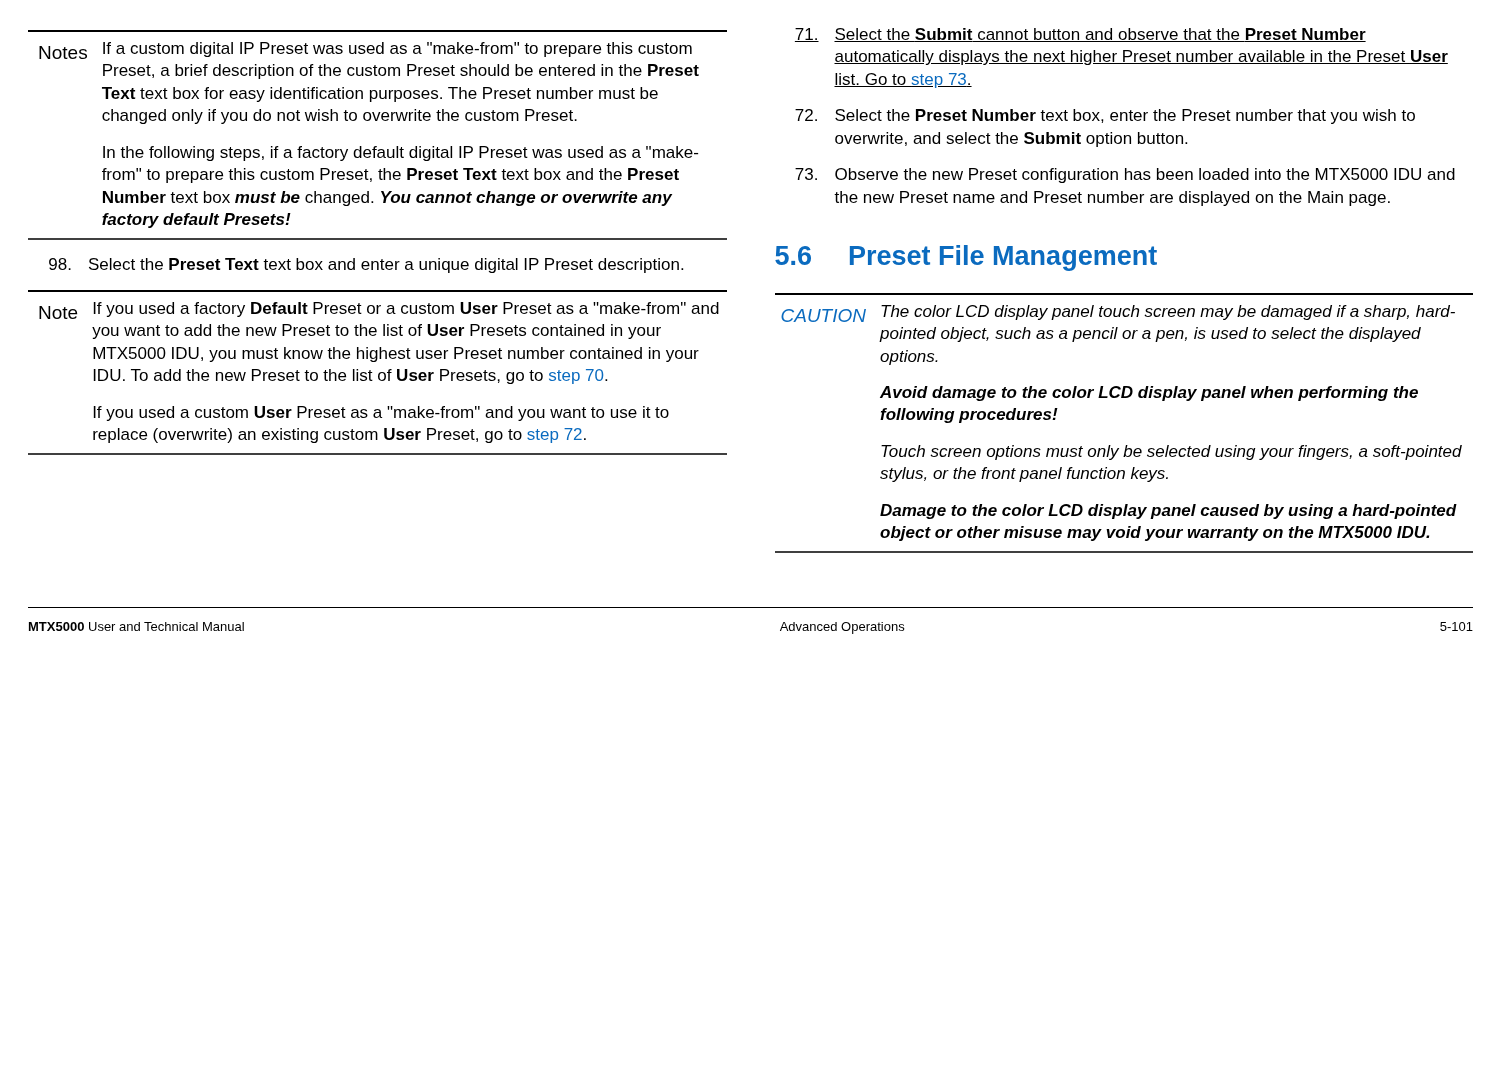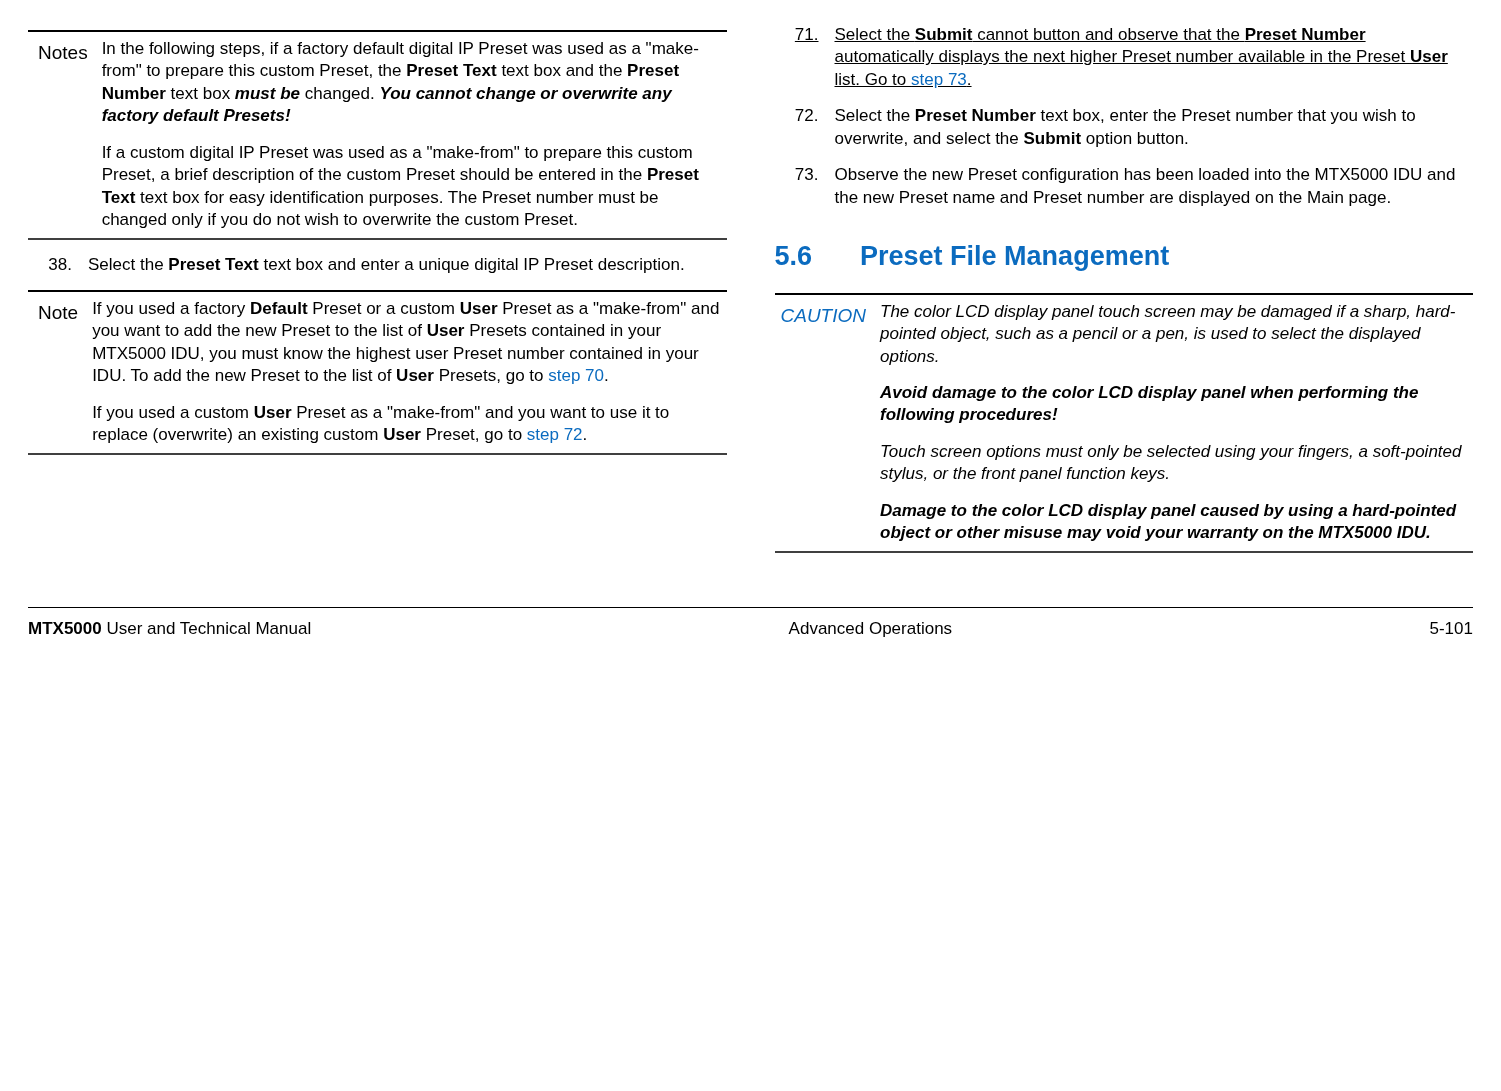--- a/index.html
+++ b/index.html
@@ -61,66 +61,66 @@
     flex: 1 1 auto;
     padding-right: 4px;
   }
 
   .heading {
     color: #0b6bbf;
     font-weight: bold;
     font-size: 27px;
     margin: 30px 0 18px 0;
     display: flex;
-    gap: 48px;
+    gap: 36px;
   }
   .heading .hnum {
     flex: 0 0 auto;
   }
   .heading .htitle {
     flex: 1 1 auto;
   }
 
   .link { color: #0b6bbf; }
   
   .footer-wrap {
     border-top: 1px solid #000;
     margin-top: 40px;
     padding-top: 10px;
     display: flex;
     justify-content: space-between;
-    font-size: 17px;
+    font-size: 13px;
   }
   
   
   b { font-weight: bold; }
   i { font-style: italic; }
   .bi { font-weight: bold; font-style: italic; }
 </style>
 </head>
 <body>
 
 <div class="page">
 
   <div class="col">
 
     <div class="note-block">
       <div class="note-label">Notes</div>
       <div class="note-body">
         <p>
-          <span>In the following steps, if a factory default digital IP Preset was used as a "make-from" to prepare this custom Preset, the </span><b>Preset Text</b><span> text box and the </span><b>Preset Number</b><span> text box </span><span class="bi">must be</span><span> changed.  </span><span class="bi">You cannot change or overwrite any factory default Presets!</span>
+          <span>If a custom digital IP Preset was used as a "make-from" to prepare this custom Preset, a brief description of the custom Preset should be entered in the </span><b>Preset Text</b><span> text box for easy identification purposes.  The Preset number must be changed only if you do not wish to overwrite the custom Preset.</span>
         </p>
         <p>
-          <span>If a custom digital IP Preset was used as a "make-from" to prepare this custom Preset, a brief description of the custom Preset should be entered in the </span><b>Preset Text</b><span> text box for easy identification purposes.  The Preset number must be changed only if you do not wish to overwrite the custom Preset.</span>
+          <span>In the following steps, if a factory default digital IP Preset was used as a "make-from" to prepare this custom Preset, the </span><b>Preset Text</b><span> text box and the </span><b>Preset Number</b><span> text box </span><span class="bi">must be</span><span> changed.  </span><span class="bi">You cannot change or overwrite any factory default Presets!</span>
         </p>
       </div>
     </div>
 
     <div class="step">
-      <div class="step-num">38.</div>
+      <div class="step-num">98.</div>
       <div class="step-body">
         <span>Select the </span><b>Preset Text</b><span> text box and enter a unique digital IP Preset description.</span>
       </div>
     </div>
 
     <div class="note-block">
       <div class="note-label">Note</div>
       <div class="note-body">
         <p>
           <span>If you used a factory </span><b>Default</b><span> Preset or a custom </span><b>User</b><span> Preset as a "make-from" and you want to add the new Preset to the list of </span><b>User</b><span> Presets contained in your MTX5000 IDU, you must know the highest user Preset number contained in your IDU.  To add the new Preset to the list of </span><b>User</b><span> Presets, go to </span><span class="link">step 70</span><span>.</span>

